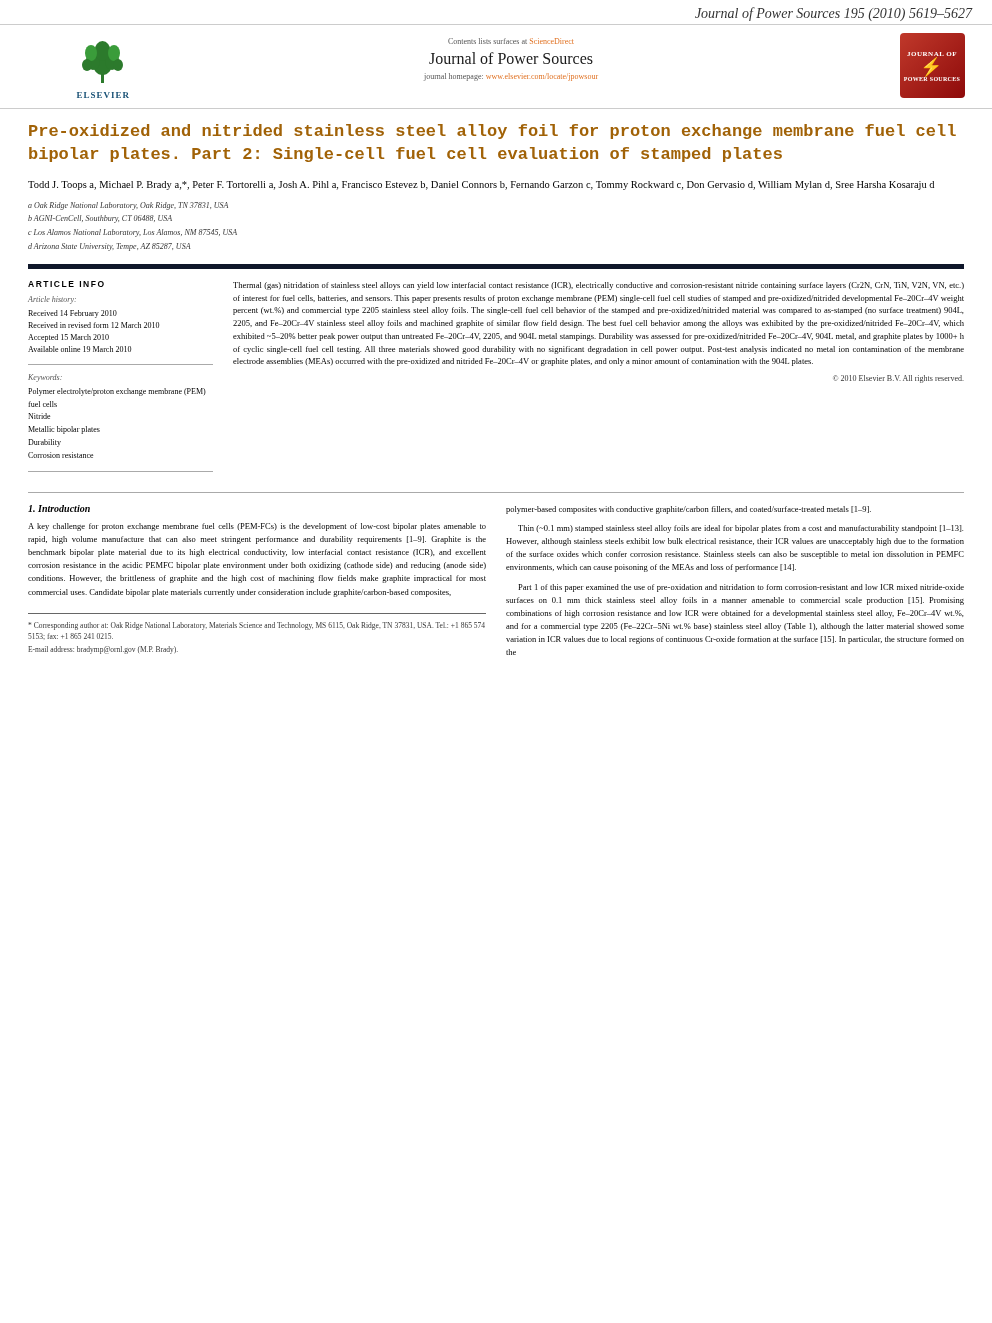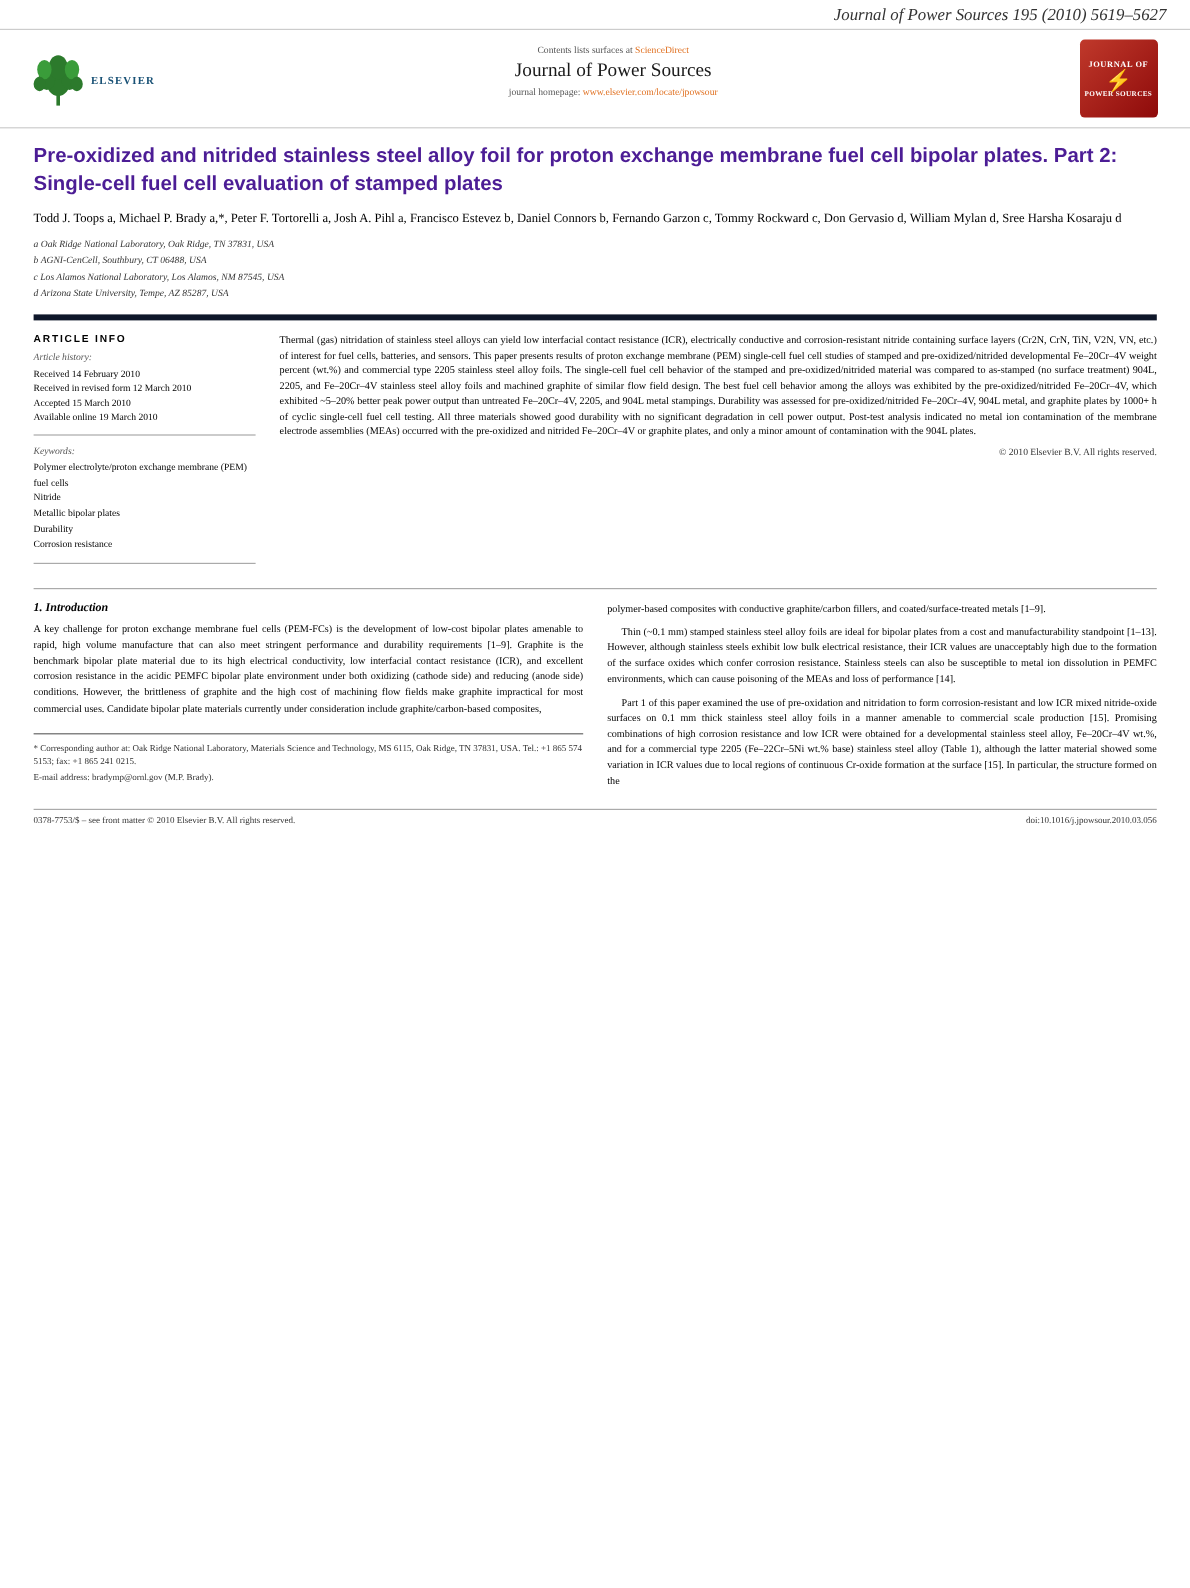--- a/index.html
+++ b/index.html
@@ -27,22 +27,22 @@
       align-items: stretch;
       padding: 8px 20px;
       border-bottom: 1px solid #ccc;
       border-top: 1px solid #ccc;
       position: relative;
     }
 
     .elsevier-logo {
       width: 110px;
       display: flex;
-      flex-direction: row;
-      align-items: center;
+      flex-direction: column;
+      align-items: flex-end;
       justify-content: center;
       flex-shrink: 0;
     }
 
     .elsevier-text {
       font-size: 9px;
       font-weight: bold;
       color: #1a5276;
       letter-spacing: 1px;
       margin-top: 2px;
@@ -127,24 +127,24 @@
 
     
     .main-content {
       padding: 12px 28px;
     }
 
     
     .paper-title {
       font-size: 17px;
       font-weight: bold;
-      color: #4c1d95;
+      color: #a16207;
       line-height: 1.35;
       margin-bottom: 10px;
-      font-family: Liberation Sans, sans-serif;
+      font-family: Liberation Mono, monospace;
     }
 
     
     .authors {
       font-size: 10.5px;
       color: #000;
       margin-bottom: 6px;
       line-height: 1.6;
     }
 
@@ -454,18 +454,14 @@
 
     <div class="body-right-col">
       <div class="body-text">
         <p>polymer-based composites with conductive graphite/carbon fillers, and coated/surface-treated metals [1–9].</p>
         <p>Thin (~0.1 mm) stamped stainless steel alloy foils are ideal for bipolar plates from a cost and manufacturability standpoint [1–13]. However, although stainless steels exhibit low bulk electrical resistance, their ICR values are unacceptably high due to the formation of the surface oxides which confer corrosion resistance. Stainless steels can also be susceptible to metal ion dissolution in PEMFC environments, which can cause poisoning of the MEAs and loss of performance [14].</p>
         <p>Part 1 of this paper examined the use of pre-oxidation and nitridation to form corrosion-resistant and low ICR mixed nitride-oxide surfaces on 0.1 mm thick stainless steel alloy foils in a manner amenable to commercial scale production [15]. Promising combinations of high corrosion resistance and low ICR were obtained for a developmental stainless steel alloy, Fe–20Cr–4V wt.%, and for a commercial type 2205 (Fe–22Cr–5Ni wt.% base) stainless steel alloy (Table 1), although the latter material showed some variation in ICR values due to local regions of continuous Cr-oxide formation at the surface [15]. In particular, the structure formed on the</p>
       </div>
     </div>
   </div>
 
-  <div class="bottom-bar">
-    <span>0378-7753/$ – see front matter © 2010 Elsevier B.V. All rights reserved.</span>
-    <span>doi:10.1016/j.jpowsour.2010.03.056</span>
-  </div>
 
 </div>
 
 </body></html>

